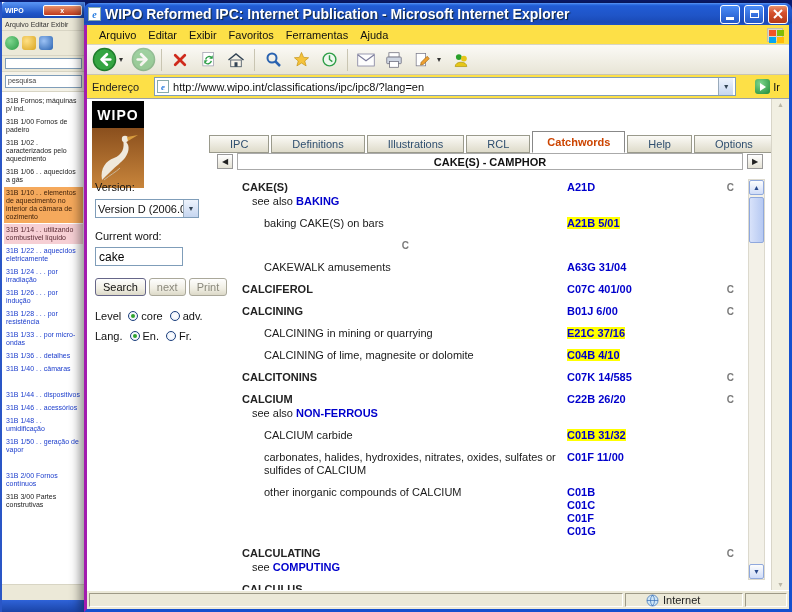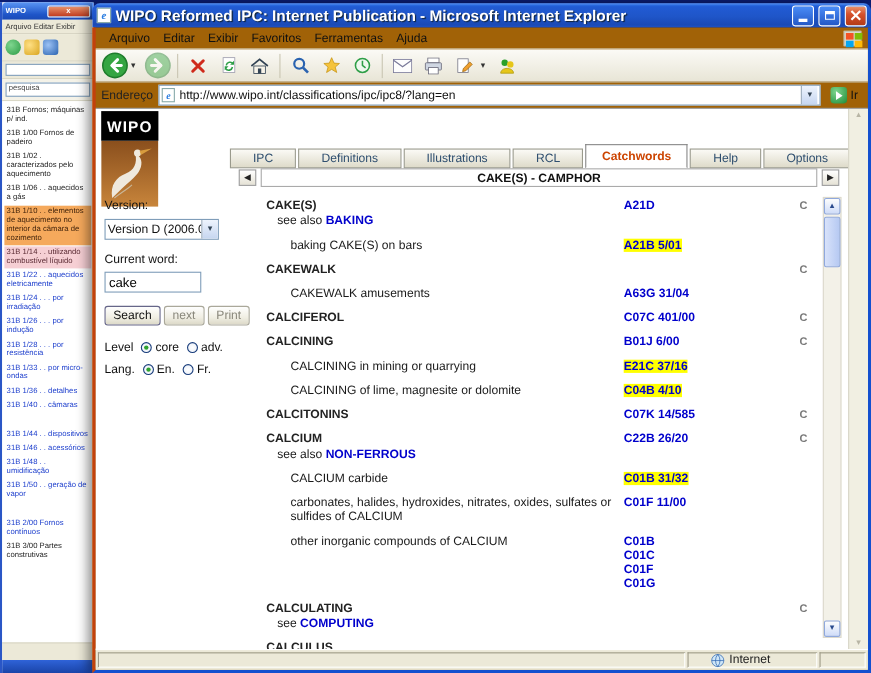--- a/index.html
+++ b/index.html
@@ -32,32 +32,32 @@
 
 
 .window{position:absolute;left:84px;top:3px;width:708px;height:609px;display:flex;flex-direction:column;box-shadow:-4px 0 10px rgba(0,0,0,.45)}
 .titlebar{height:22px;background:linear-gradient(180deg,#5a96f5 0%,#2b6be0 8%,#215bd4 14%,#1f55c8 55%,#1a4ab6 88%,#1e52c4 100%);border-radius:7px 7px 0 0;display:flex;align-items:center;padding:0 4px;gap:4px}
 .ie-doc{width:13px;height:14px;background:#fff;border:1px solid #8aa;display:flex;align-items:center;justify-content:center;font-family:"Liberation Serif",serif;font-style:italic;font-weight:bold;font-size:10px;color:#2a7de0}
 .title-text{flex:1;color:#fff;font-size:14px;font-weight:bold;text-shadow:1px 1px 1px #123;white-space:nowrap;overflow:hidden}
 .cap{width:20px;height:19px;border:1px solid #fff;border-radius:3px;display:flex;align-items:center;justify-content:center;background:linear-gradient(#4a8cf7,#2458c6)}
 .cap.close{background:linear-gradient(#e8926b,#d6512d 40%,#b33a17)}
 .g-min{width:8px;height:3px;background:#fff;margin-top:9px}
 .g-max{width:9px;height:8px;border:1px solid #fff;border-top:3px solid #fff}
-.win-body{flex:1;border-left:3px solid #c2410c;border-right:3px solid #1450cf;border-bottom:3px solid #1450cf;background:#a16207;display:flex;flex-direction:column;min-height:0}
+.win-body{flex:1;border-left:3px solid #a21caf;border-right:3px solid #1450cf;border-bottom:3px solid #1450cf;background:#fde047;display:flex;flex-direction:column;min-height:0}
 .menubar{height:20px;display:flex;align-items:center;padding:0 6px;border-bottom:1px solid #d8d5c4;gap:2px}
 .menu-item{font-size:11px;color:#111;padding:2px 6px}
 .menu-spacer{flex:1}
 .winflag{width:16px;height:14px;display:grid;grid-template-columns:7px 7px;grid-template-rows:6px 6px;gap:1px;background:#dcd9c8;padding:1px;border:1px solid #c2bfae}
 .winflag i{display:block}
 .toolbar{height:30px;display:flex;align-items:center;padding:0 4px;border-bottom:1px solid #c9c5b2;gap:2px;background:linear-gradient(#fbfaf6,#e8e5d6)}
 .tbtn{height:26px;min-width:26px;display:flex;align-items:center;justify-content:center}
 .tb-drop{font-size:8px;color:#333;width:9px}
 .tsep{width:1px;height:22px;background:#c9c5b2;margin:0 3px}
 .dim{opacity:.45}
-.addrbar{height:24px;display:flex;align-items:center;padding:0 5px;gap:5px;border-bottom:1px solid #9aa0a8}
+.addrbar{height:24px;display:flex;align-items:center;padding:0 5px;gap:15px;border-bottom:1px solid #9aa0a8}
 .addr-label{font-size:11px;color:#222}
 .addr-input{flex:1;height:19px;background:#fff;border:1px solid #7f9db9;display:flex;align-items:center;gap:4px;padding:0 2px;font-size:11px;color:#111;white-space:nowrap;overflow:hidden}
 .addr-dd{width:15px;height:17px;background:linear-gradient(#eef4fd,#c6d6f0);border-left:1px solid #9ab;display:flex;align-items:center;justify-content:center;font-size:7px;color:#345}
 .go-btn{display:flex;align-items:center;gap:3px;font-size:11px;color:#111;padding:0 4px}
 .go-ic{width:15px;height:15px;border-radius:3px;background:radial-gradient(circle at 35% 30%,#7fd68f,#1f8c37);display:flex;align-items:center;justify-content:center}
 .go-ic i{width:0;height:0;border-left:6px solid #fff;border-top:4px solid transparent;border-bottom:4px solid transparent}
 .content{flex:1;background:#fff;position:relative;overflow:hidden;min-height:0}
 .statusbar{height:19px;background:#ece9d8;border-top:1px solid #fff;box-shadow:0 -1px 0 #b8b5a5;display:flex;align-items:stretch;padding:2px 2px;gap:2px;font-size:11px;color:#222}
 .panel{border:1px solid;border-color:#9e9a87 #fff #fff #9e9a87;display:flex;align-items:flex-start;padding:0 20px;gap:4px}
 .panel.grow{flex:1}
@@ -389,21 +389,20 @@
             <div class="e-c"></div>
           </div>
           <div class="entry sub">
             <div class="e-text"><span>baking CAKE(S) on bars</span></div>
             <div class="e-codes">
               <span class="code hl">A21B 5/01</span>
             </div>
             <div class="e-c"></div>
           </div>
           <div class="entry main">
-            <div class="e-text"><span class="term-main">CAKEWALK</span></div>
             <div class="e-codes"></div>
             <div class="e-c"><span class="c-link">C</span></div>
           </div>
           <div class="entry sub">
             <div class="e-text"><span>CAKEWALK amusements</span></div>
             <div class="e-codes">
               <span class="code">A63G 31/04</span>
             </div>
             <div class="e-c"></div>
           </div>

